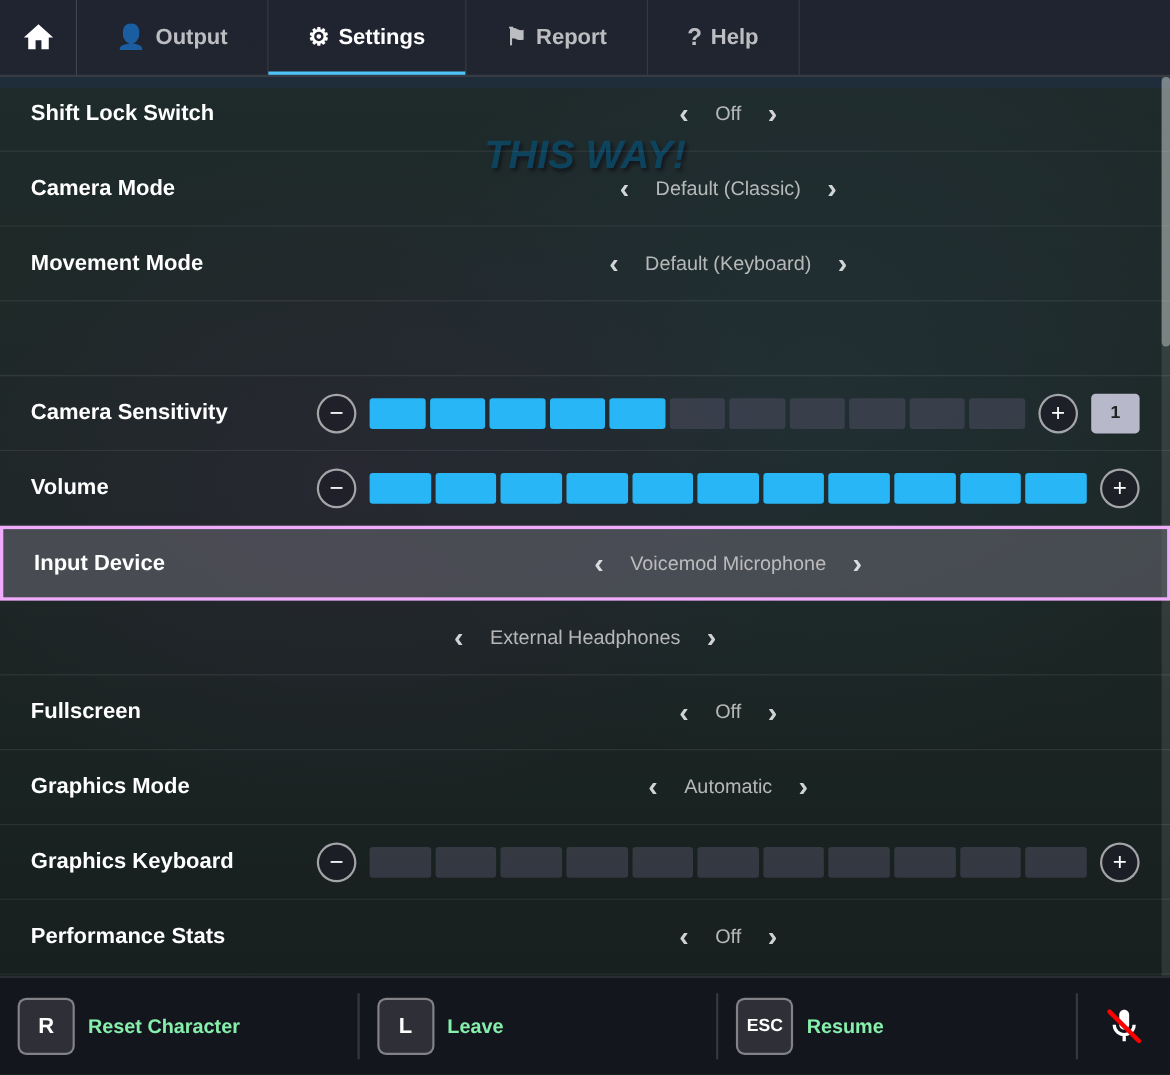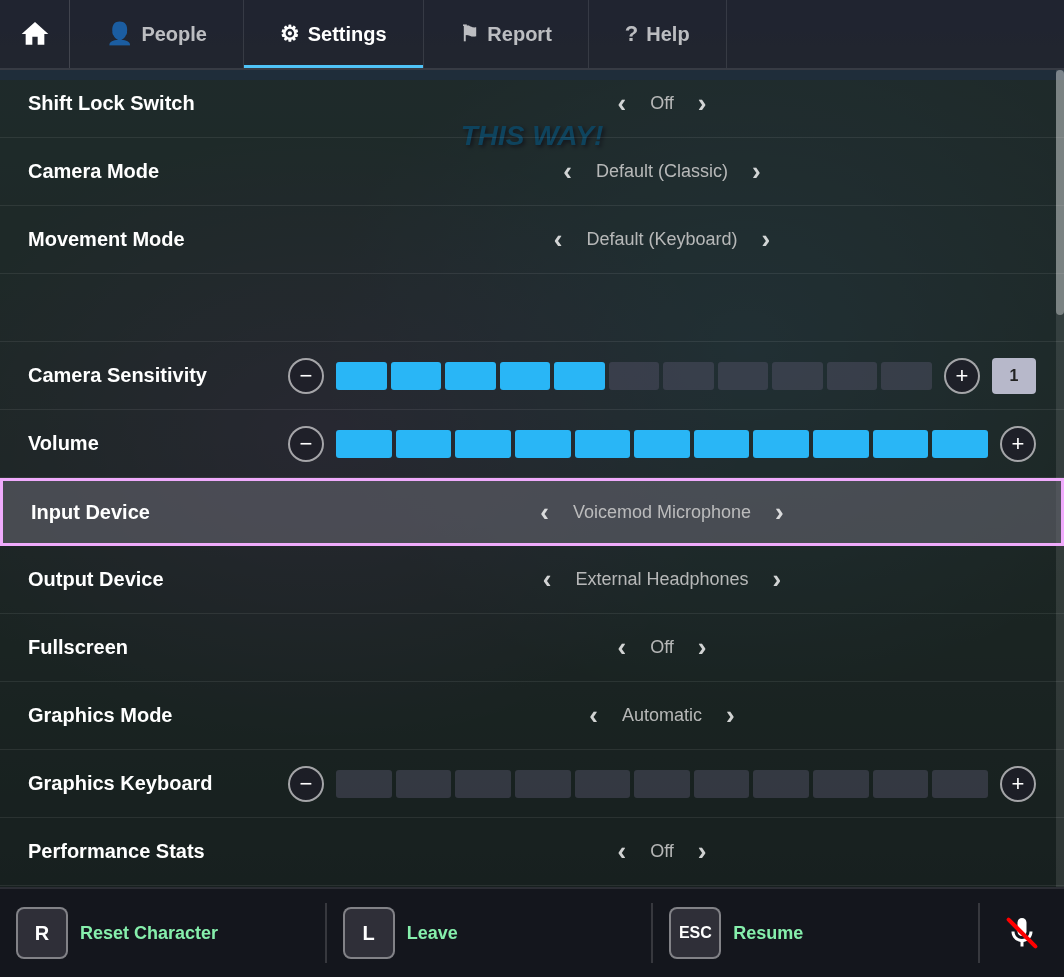--- a/index.html
+++ b/index.html
@@ -34,21 +34,21 @@
         linear-gradient(180deg, rgba(60,100,60,0.8) 0%, rgba(30,60,30,0.9) 100%);
     }
 
     
     .game-text-overlay {
       position: absolute;
       top: 120px;
       left: 50%;
       transform: translateX(-50%);
       color: #00BFFF;
-      font-size: 28px;
+      font-size: 36px;
       font-weight: 900;
       font-style: italic;
       text-shadow: 2px 2px 4px rgba(0,0,0,0.8);
       z-index: 1;
       white-space: nowrap;
     }
 
     
     .ui-overlay {
       position: absolute;
@@ -350,21 +350,21 @@
 
   <nav class="top-nav">
     <div class="nav-home">
       <svg viewBox="0 0 24 24">
         <path d="M10 20v-6h4v6h5v-8h3L12 3 2 12h3v8z"></path>
       </svg>
     </div>
 
     <div class="nav-tab">
       <span class="nav-tab-icon">👤</span>
-      <span>People</span>
+      <span>Output</span>
     </div>
 
     <div class="nav-tab active">
       <span class="nav-tab-icon">⚙</span>
       <span>Settings</span>
     </div>
 
     <div class="nav-tab">
       <span class="nav-tab-icon">⚑</span>
       <span>Report</span>
@@ -454,21 +454,20 @@
     <div class="setting-row highlighted">
       <span class="setting-label">Input Device</span>
       <div class="setting-control">
         <button class="chevron-btn">‹</button>
         <span class="setting-value">Voicemod Microphone</span>
         <button class="chevron-btn">›</button>
       </div>
     </div>
 
     <div class="setting-row">
-      <span class="setting-label">Output Device</span>
       <div class="setting-control">
         <button class="chevron-btn">‹</button>
         <span class="setting-value">External Headphones</span>
         <button class="chevron-btn">›</button>
       </div>
     </div>
 
     <div class="setting-row">
       <span class="setting-label">Fullscreen</span>
       <div class="setting-control">

